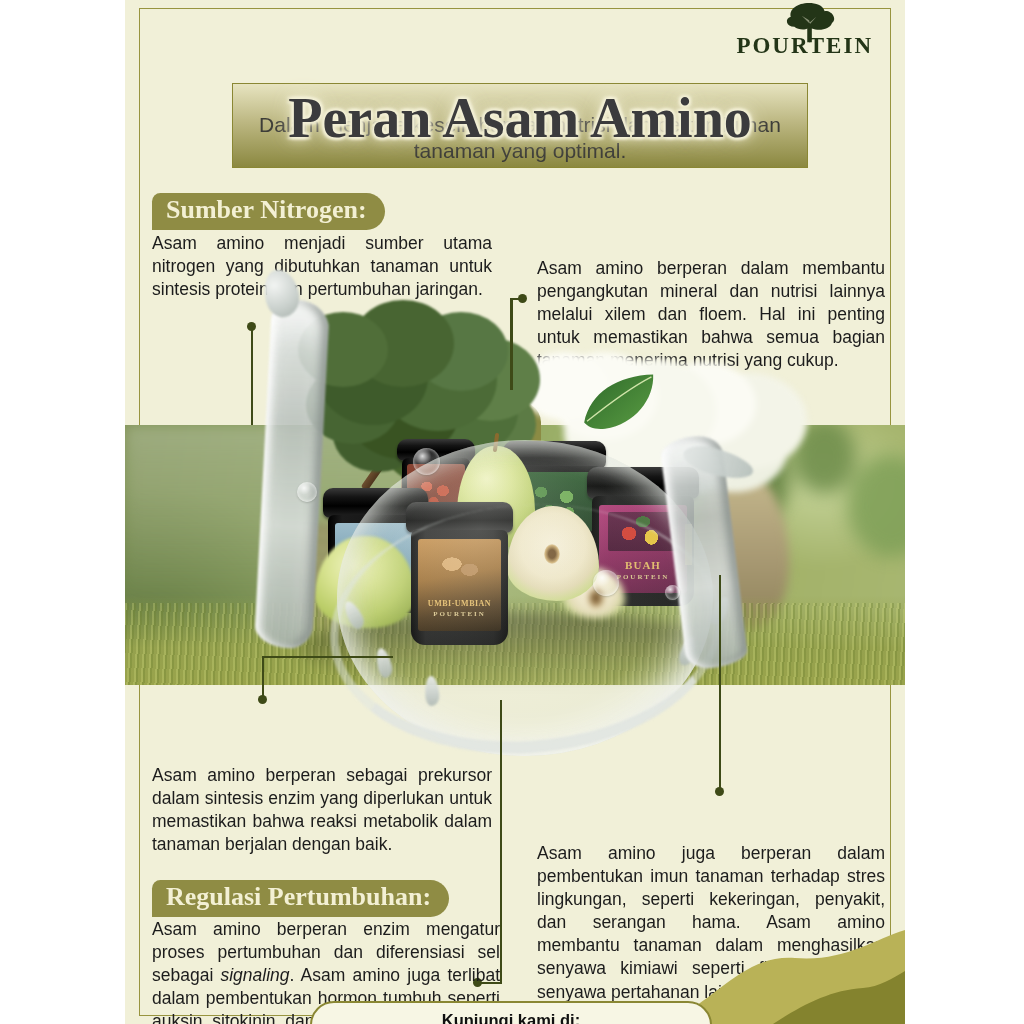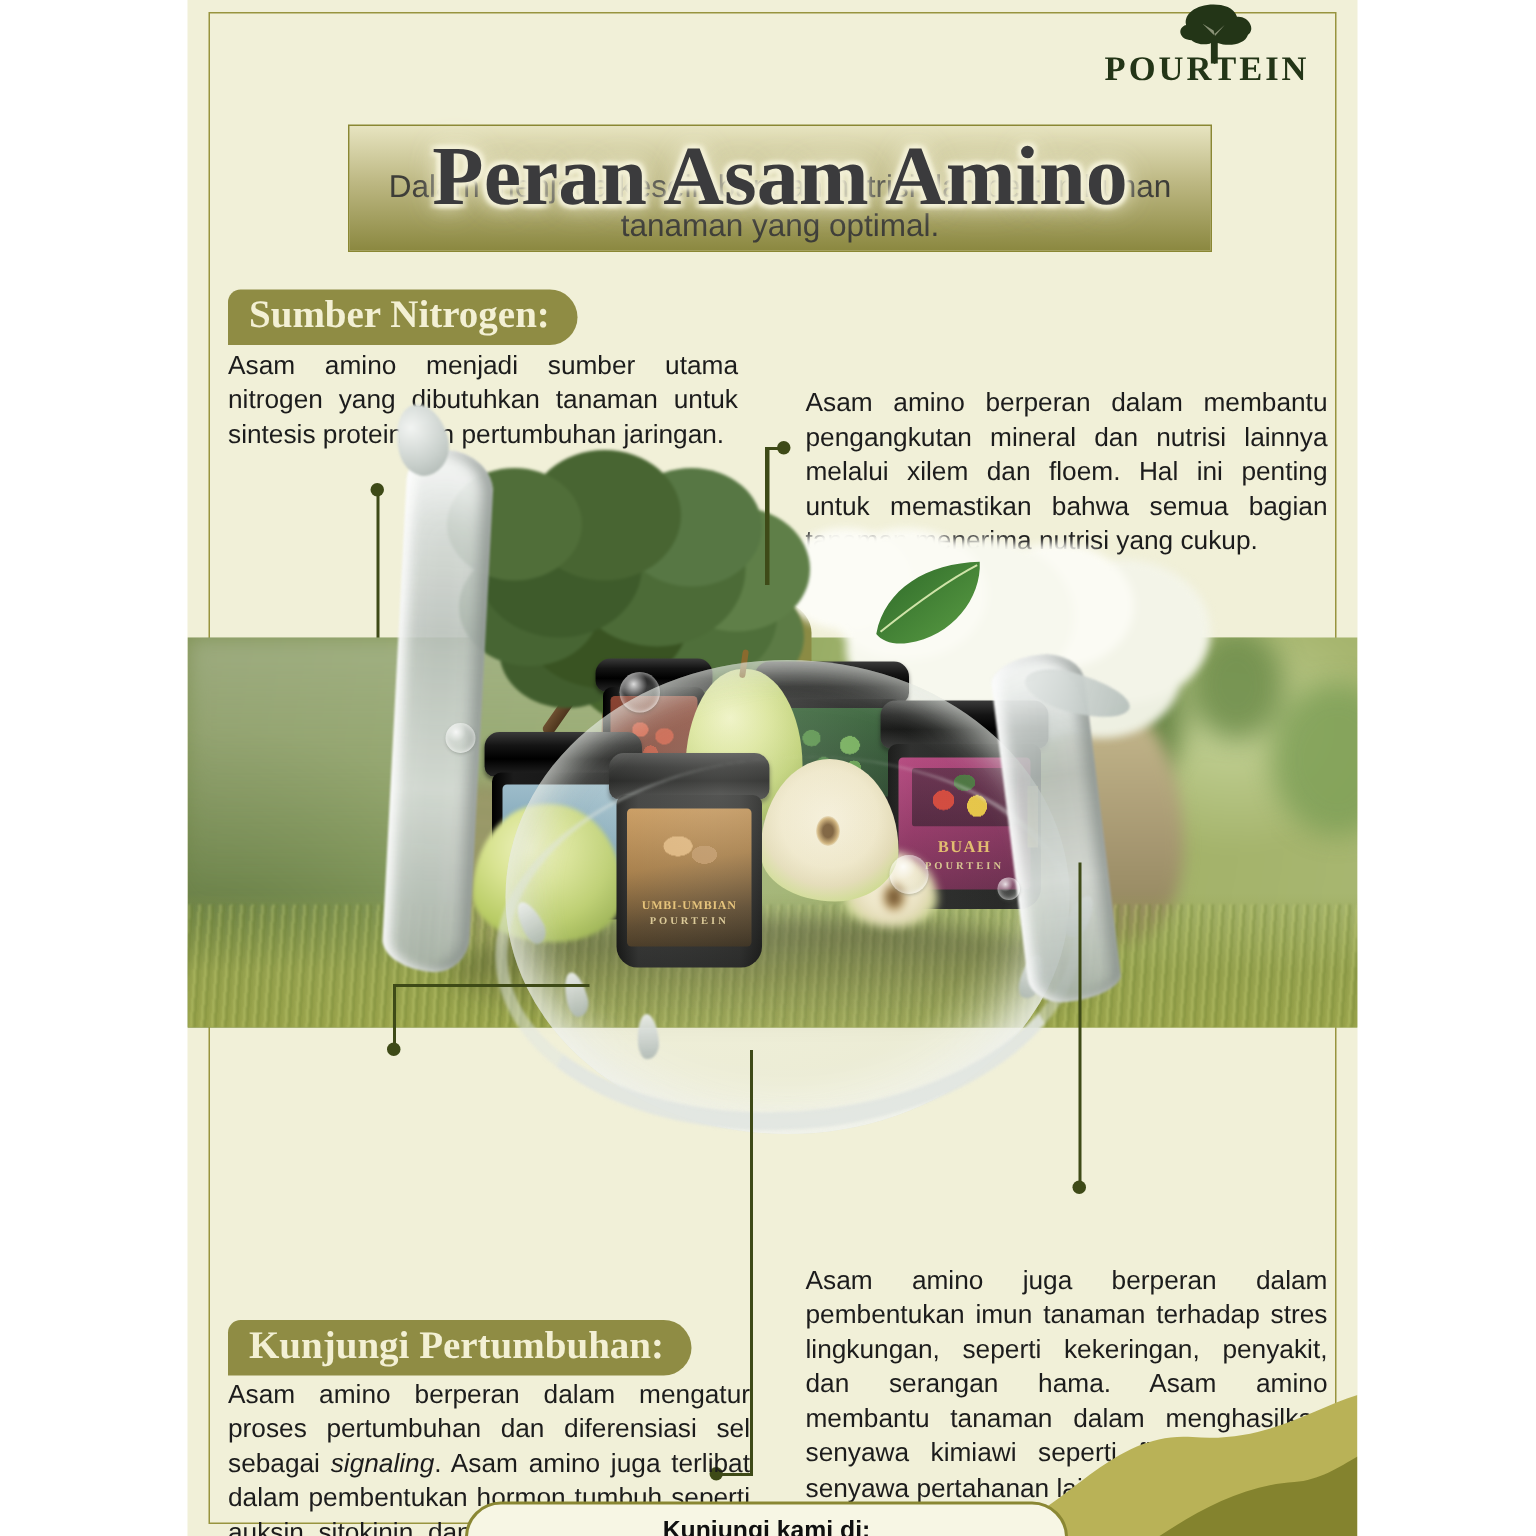--- a/index.html
+++ b/index.html
@@ -310,23 +310,24 @@
       <div class="conn" style="left:137px;top:655.5px;width:131px;height:2.5px;"></div>
 
       <div class="conn-dot" style="left:348px;top:978px;"></div>
       <div class="conn" style="left:353px;top:981.5px;width:24px;height:2.5px;"></div>
       <div class="conn" style="left:374.5px;top:700px;width:2.5px;height:284px;"></div>
 
       <div class="conn" style="left:593.5px;top:575px;width:2.5px;height:216px;"></div>
       <div class="conn-dot" style="left:590px;top:787px;"></div>
     </div>
 
-
-    <div class="pill" style="left:27px;top:880px;">Kunjungi Pertumbuhan:</div>
-    <p class="body-text" style="left:27px;top:918px;width:348px;margin:0;"><span>Asam amino berperan dalam mengatur proses pertumbuhan dan diferensiasi sel sebagai </span><i>signaling</i><span>. Asam amino juga terlibat dalam pembentukan hormon tumbuh seperti auksin, sitokinin, dan giberlin.</span></p>
+    <p class="body-text" style="left:27px;top:764px;width:340px;margin:0;">Asam amino berperan sebagai prekursor dalam sintesis enzim yang diperlukan untuk memastikan bahwa reaksi metabolik dalam tanaman berjalan dengan baik.</p>
+
+    <div class="pill" style="left:27px;top:880px;">Regulasi Pertumbuhan:</div>
+    <p class="body-text" style="left:27px;top:918px;width:348px;margin:0;"><span>Asam amino berperan enzim mengatur proses pertumbuhan dan diferensiasi sel sebagai </span><i>signaling</i><span>. Asam amino juga terlibat dalam pembentukan hormon tumbuh seperti auksin, sitokinin, dan giberlin.</span></p>
 
     <p class="body-text" style="left:412px;top:842px;width:348px;margin:0;">Asam amino juga berperan dalam pembentukan imun tanaman terhadap stres lingkungan, seperti kekeringan, penyakit, dan serangan hama. Asam amino membantu tanaman dalam menghasilkan senyawa kimiawi seperti fitohormon dan senyawa pertahanan lainnya.</p>
 
     <svg class="waves" viewBox="0 0 230 96" preserveAspectRatio="none">
       <path d="M0 96 L0 90 C40 72 70 26 120 30 C168 34 198 12 230 2 L230 96 Z" fill="#b9b257"></path>
       <path d="M98 96 C124 79 154 62 188 60 C204 59 218 50 230 43 L230 96 Z" fill="#84832e"></path>
     </svg>
 
     <div class="footer-box">
       <span>Kunjungi kami di:</span>

